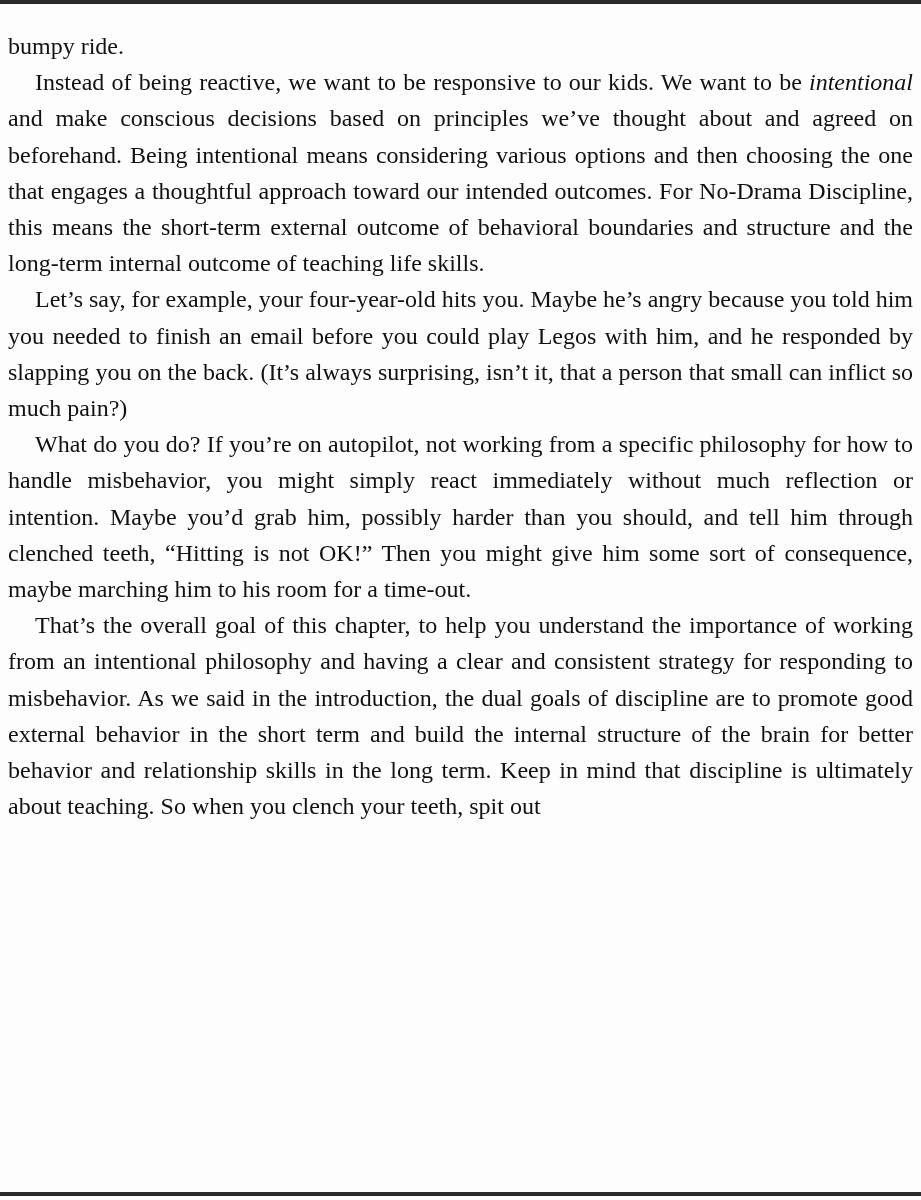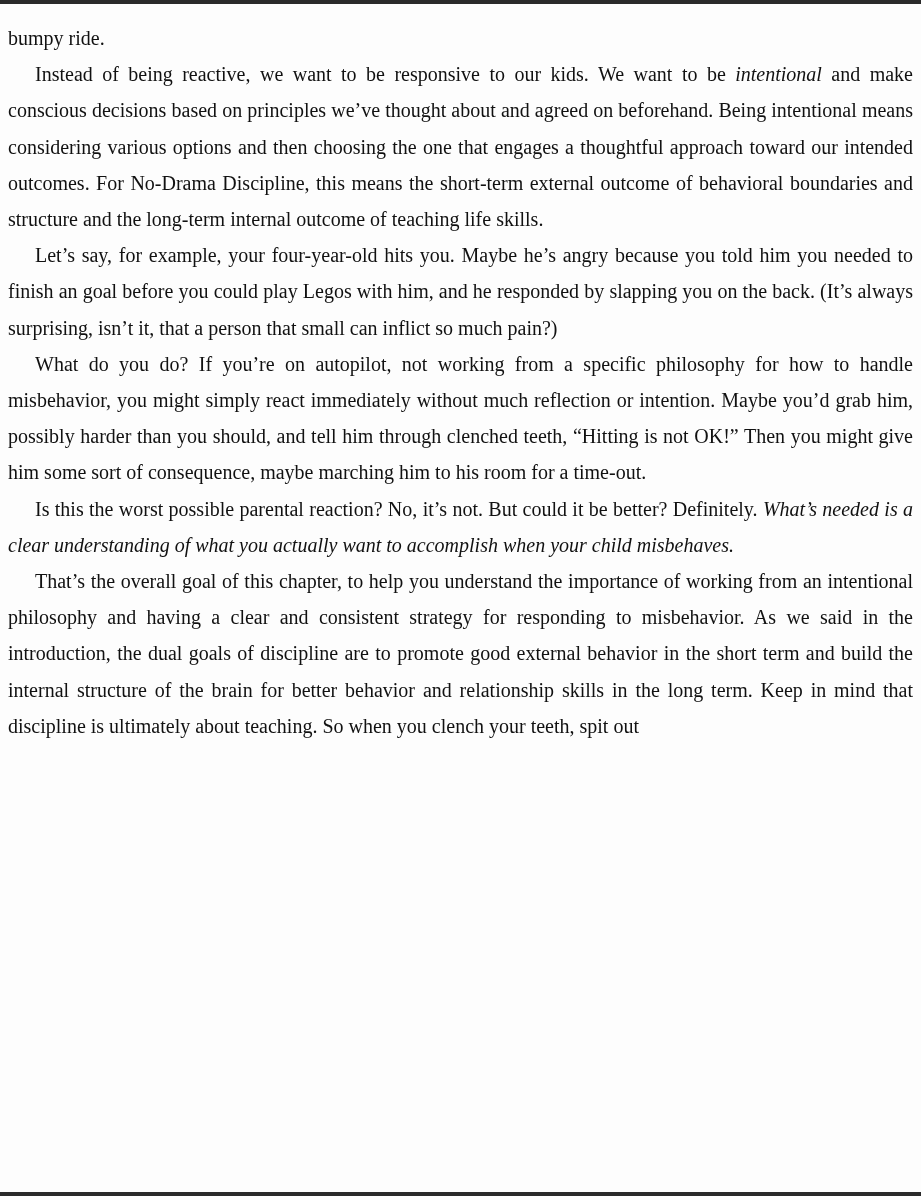--- a/index.html
+++ b/index.html
@@ -34,23 +34,23 @@
     height: 4px;
   }
   .edge-bar.bottom {
     top: 1192px;
     height: 4px;
   }
 
   #text-column {
     position: absolute;
     left: 8px;
-    top: 20px;
+    top: 28px;
     width: 905px;
-    font-size: 20px;
+    font-size: 24px;
     line-height: 36.2px;
     color: #111111;
     text-align: justify;
     text-justify: inter-word;
     -webkit-font-smoothing: antialiased;
   }
 
   p.para {
     margin: 0;
     padding: 0;
@@ -71,21 +71,20 @@
 </head>
 <body>
 
 <div id="page" style="background: rgb(253, 253, 253);">
 
   <div class="edge-bar top" style="background: rgb(42, 42, 42);"></div>
 
   <div id="text-column" style="color: rgb(17, 17, 17);">
       <p class="para cont"><span>bumpy ride.</span></p>
       <p class="para indented"><span>Instead of being reactive, we want to be responsive to our kids. We want to be </span><em class="ital">intentional</em><span> and make conscious decisions based on principles we’ve thought about and agreed on beforehand. Being intentional means considering various options and then choosing the one that engages a thoughtful approach toward our intended outcomes. For No-Drama Discipline, this means the short-term external outcome of behavioral boundaries and structure and the long-term internal outcome of teaching life skills.</span></p>
-      <p class="para indented"><span>Let’s say, for example, your four-year-old hits you. Maybe he’s angry because you told him you needed to finish an goal before you could play Legos with him, and he responded by slapping you on the back. (It’s always surprising, isn’t it, that a person that small can inflict so much pain?)</span></p>
+      <p class="para indented"><span>Let’s say, for example, your four-year-old hits you. Maybe he’s angry because you told him you needed to finish an email before you could play Legos with him, and he responded by slapping you on the back. (It’s always surprising, isn’t it, that a person that small can inflict so much pain?)</span></p>
       <p class="para indented"><span>What do you do? If you’re on autopilot, not working from a specific philosophy for how to handle misbehavior, you might simply react immediately without much reflection or intention. Maybe you’d grab him, possibly harder than you should, and tell him through clenched teeth, “Hitting is not OK!” Then you might give him some sort of consequence, maybe marching him to his room for a time-out.</span></p>
-      <p class="para indented"><span>Is this the worst possible parental reaction? No, it’s not. But could it be better? Definitely. </span><em class="ital">What’s needed is a clear understanding of what you actually want to accomplish when your child misbehaves.</em></p>
       <p class="para indented"><span>That’s the overall goal of this chapter, to help you understand the importance of working from an intentional philosophy and having a clear and consistent strategy for responding to misbehavior. As we said in the introduction, the dual goals of discipline are to promote good external behavior in the short term and build the internal structure of the brain for better behavior and relationship skills in the long term. Keep in mind that discipline is ultimately about teaching. So when you clench your teeth, spit out</span></p>
     </div>
 
   <div class="edge-bar bottom" style="background: rgb(42, 42, 42);"></div>
 
 </div>
 
 </body></html>

